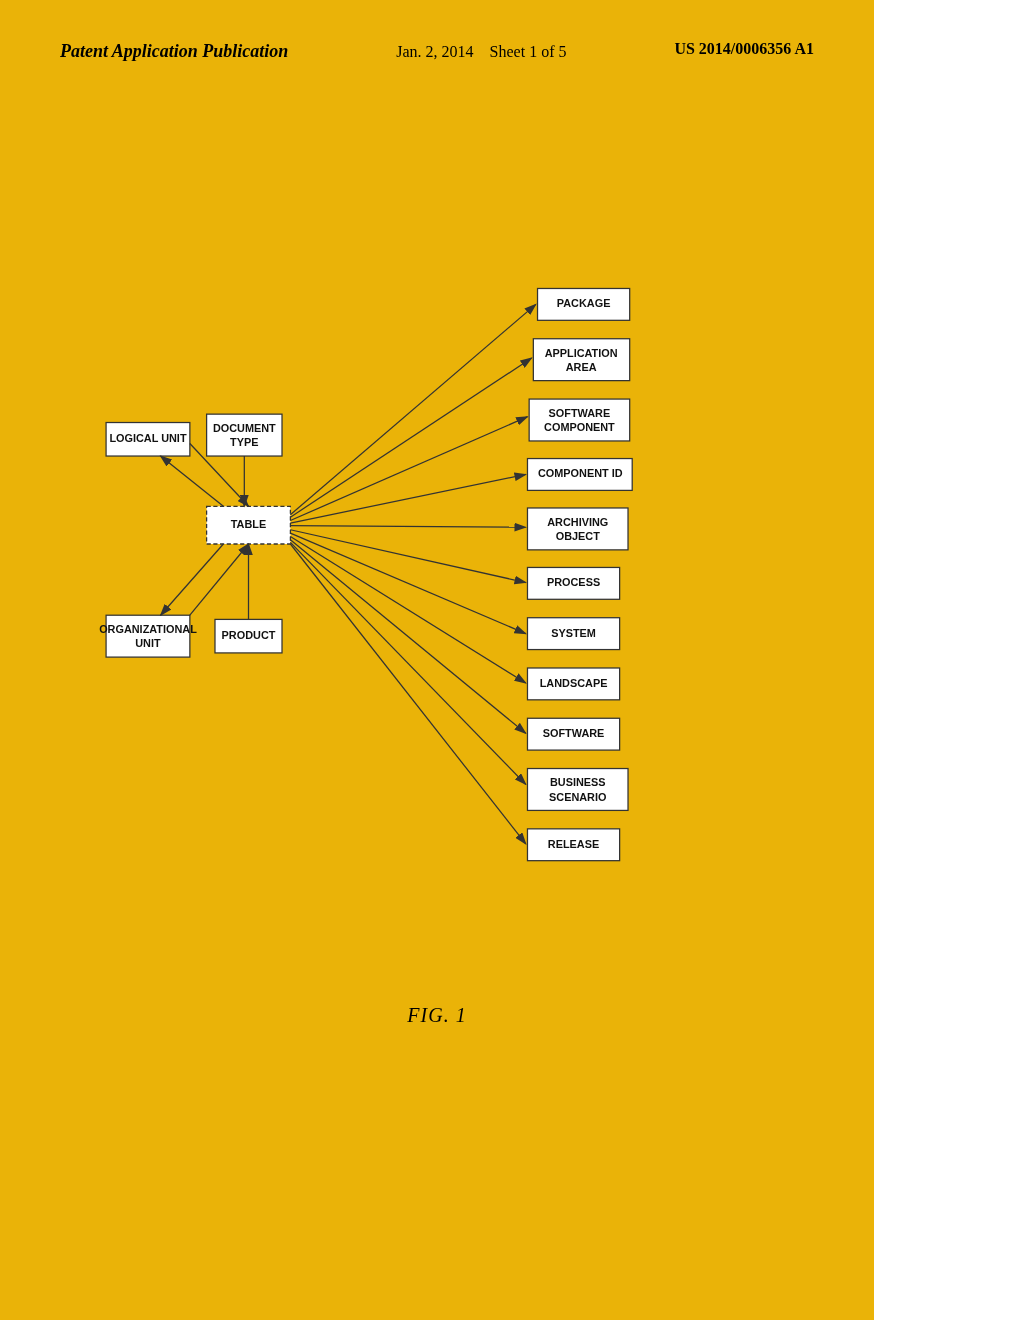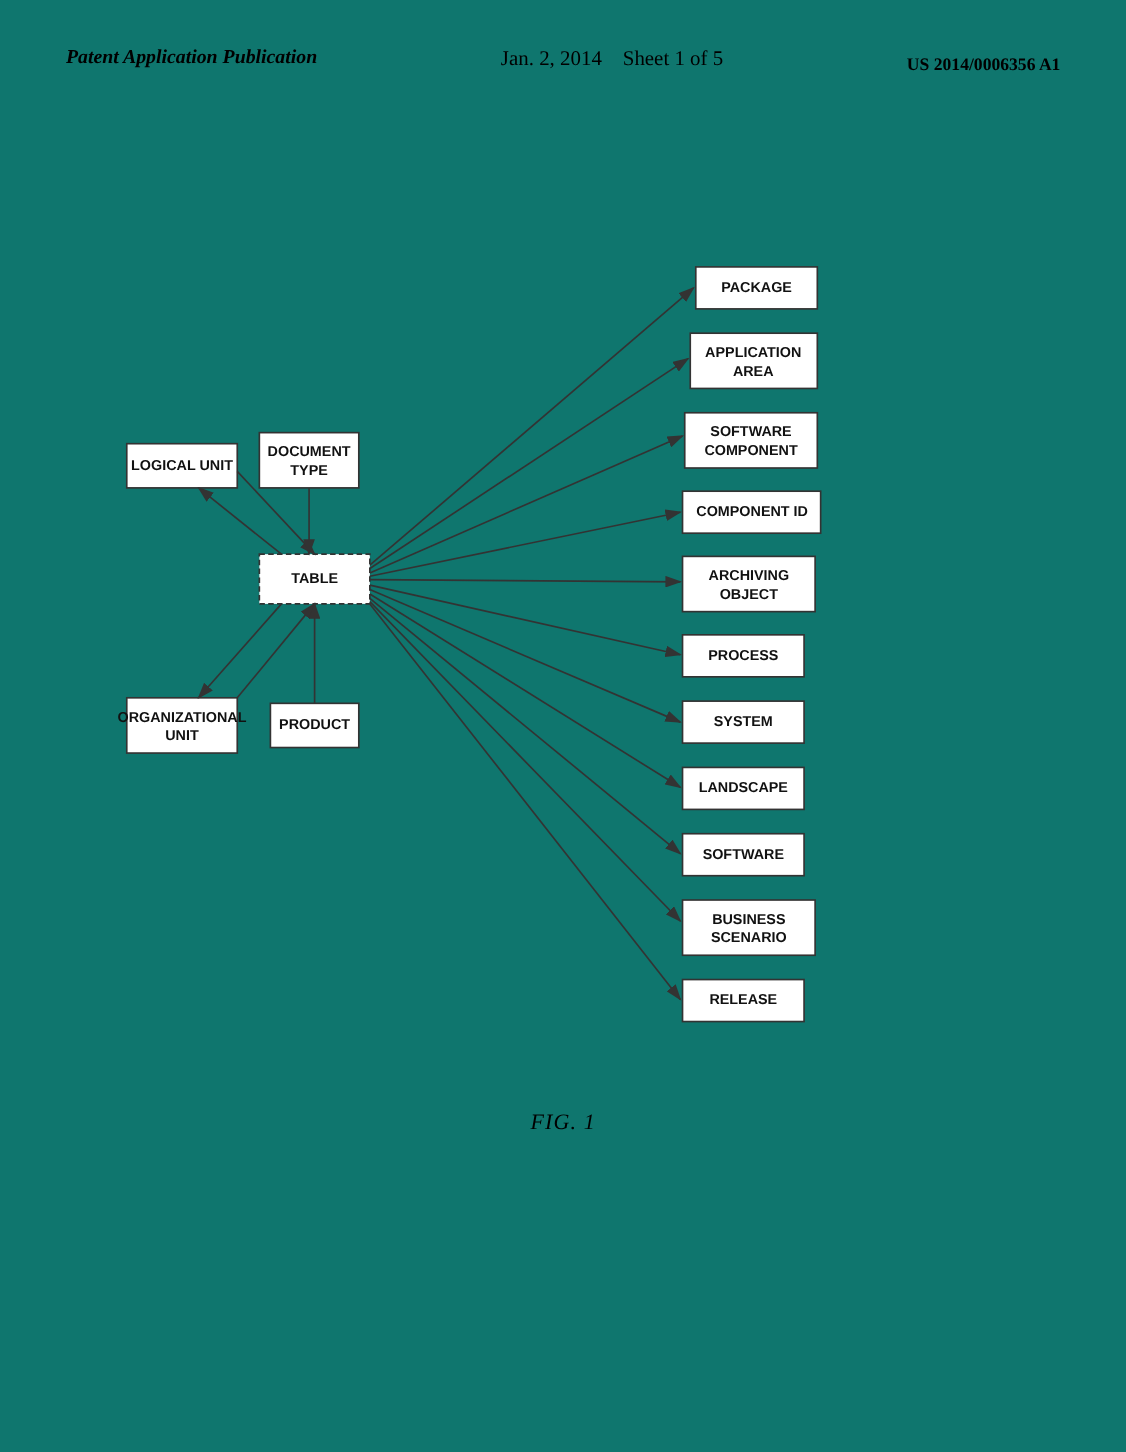--- a/index.html
+++ b/index.html
@@ -6,23 +6,23 @@
     body {
       background: #fff;
       font-family: 'Times New Roman', Times, serif;
       width: 1024px;
       min-height: 1320px;
       position: relative;
       overflow: hidden;
     }
 
     .page {
-      width: 1024px;
+      width: 874px;
       min-height: 1320px;
-      background: #0f766e;
+      background: #eab308;
       position: relative;
       padding: 40px 60px;
     }
 
     .header {
       display: flex;
       justify-content: space-between;
       align-items: flex-start;
       border-bottom: none;
       margin-bottom: 20px;
@@ -30,30 +30,29 @@
 
     .header-left {
       font-size: 18px;
       font-weight: bold;
       font-style: italic;
       max-width: 340px;
       line-height: 1.3;
     }
 
     .header-center {
-      font-size: 19px;
+      font-size: 16px;
       text-align: right;
       line-height: 1.5;
     }
 
     .header-right {
       font-size: 16px;
       font-weight: bold;
       text-align: right;
-      margin-top: 11px;
     }
 
     .diagram-area {
       position: relative;
       width: 100%;
       height: 900px;
       margin-top: 30px;
     }
 
     svg.diagram {

